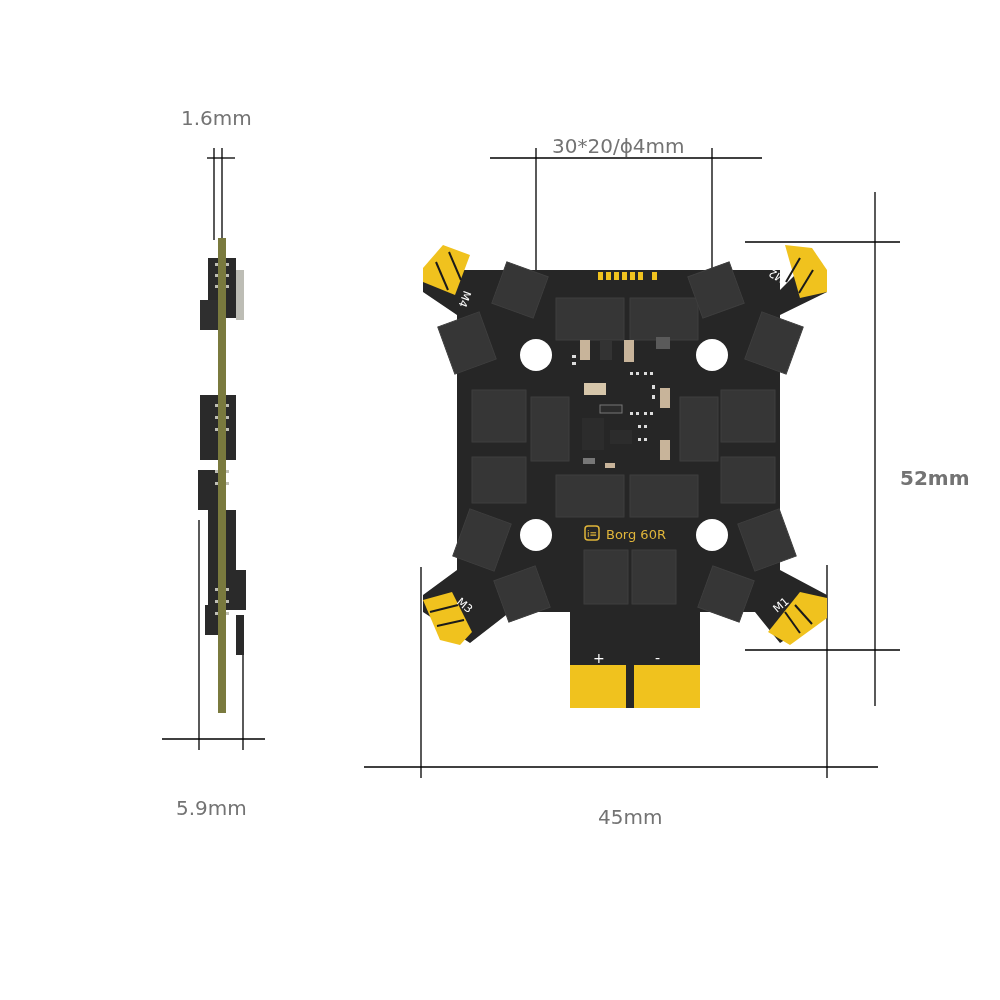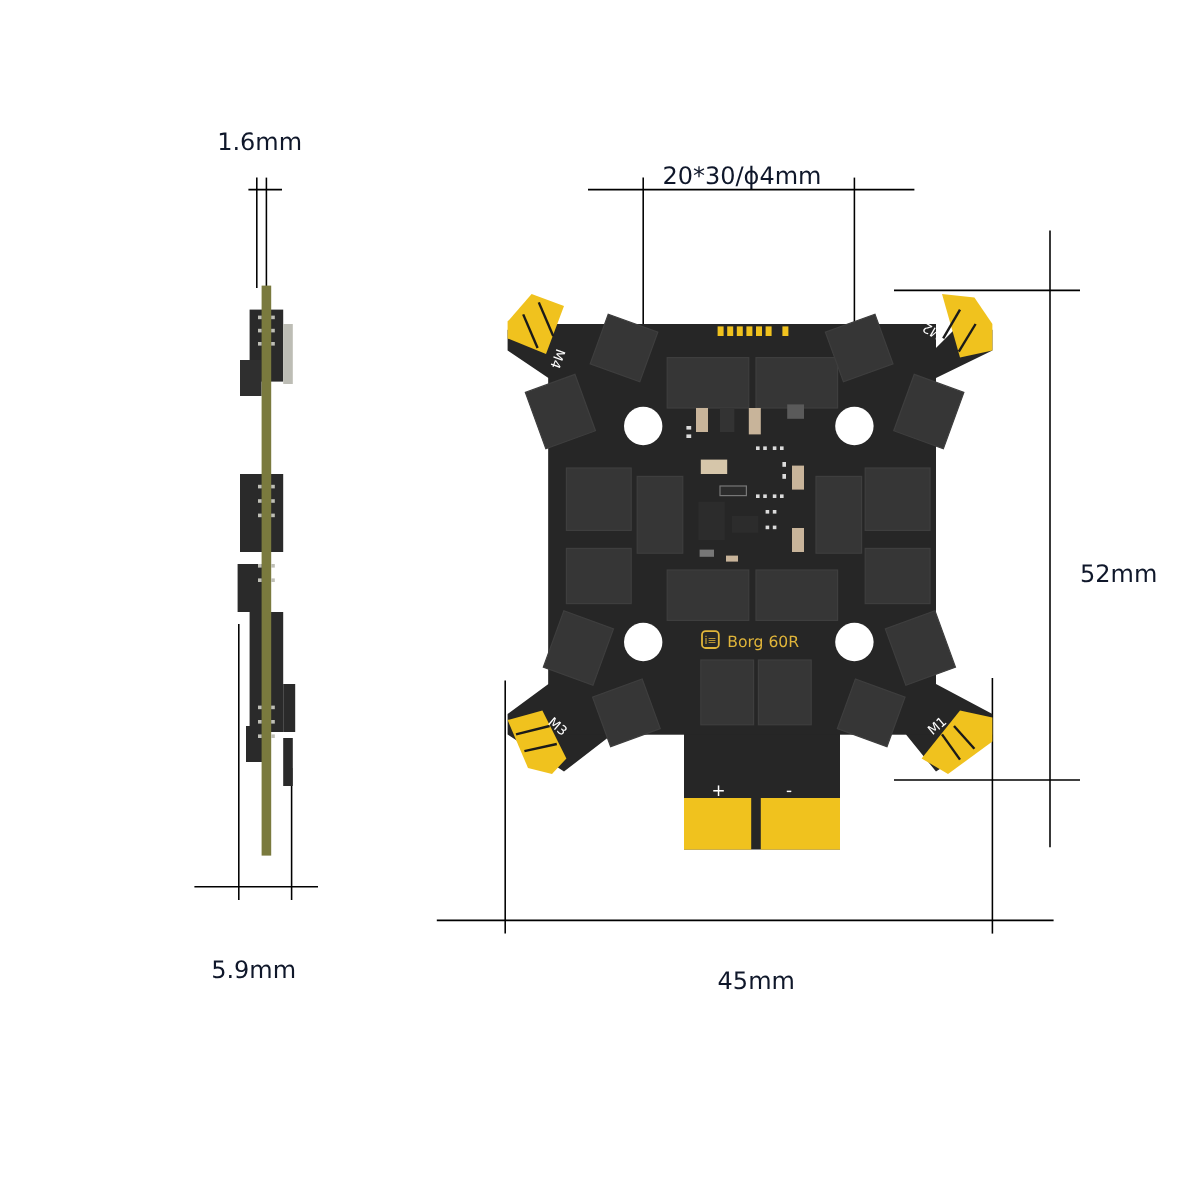--- a/index.html
+++ b/index.html
@@ -1,27 +1,27 @@
 <!DOCTYPE html>
 <html><head>
 <meta charset="utf-8">
 <style>
   html, body { margin:0; padding:0; background:#ffffff; }
   body { width:1000px; height:1000px; position:relative; overflow:hidden; font-family:"Liberation Sans", sans-serif; }
-  .dim-label { position:absolute; font-family:"DejaVu Sans", sans-serif; font-size:20px; color:#0f172a; white-space:nowrap; }
+  .dim-label { position:absolute; font-family:"DejaVu Sans", sans-serif; font-size:20px; color:#737373; white-space:nowrap; }
   svg.stage { position:absolute; left:0; top:0; }
   .board-text { font-family:"DejaVu Sans", sans-serif; }
 </style>
 </head>
 <body>
 
 <div class="dim-label" style="left:181px; top:106px;">1.6mm</div>
 <div class="dim-label" style="left:176px; top:796px;">5.9mm</div>
-<div class="dim-label" style="left:552px; top:134px;">20*30/ϕ4mm</div>
-<div class="dim-label" style="left:900px; top:466px;">52mm</div>
+<div class="dim-label" style="left:552px; top:134px;">30*20/ϕ4mm</div>
+<div class="dim-label" style="left:900px; top:466px;font-weight:bold;">52mm</div>
 <div class="dim-label" style="left:598px; top:805px;">45mm</div>
 
 <svg class="stage" width="1000" height="1000" viewBox="0 0 1000 1000" xmlns="http://www.w3.org/2000/svg">
 
   <g stroke="#000" stroke-width="1.3" fill="none">
 
     <line x1="214" y1="148" x2="214" y2="240"></line>
     <line x1="222" y1="148" x2="222" y2="240"></line>
     <line x1="207" y1="158" x2="235" y2="158"></line>
 

